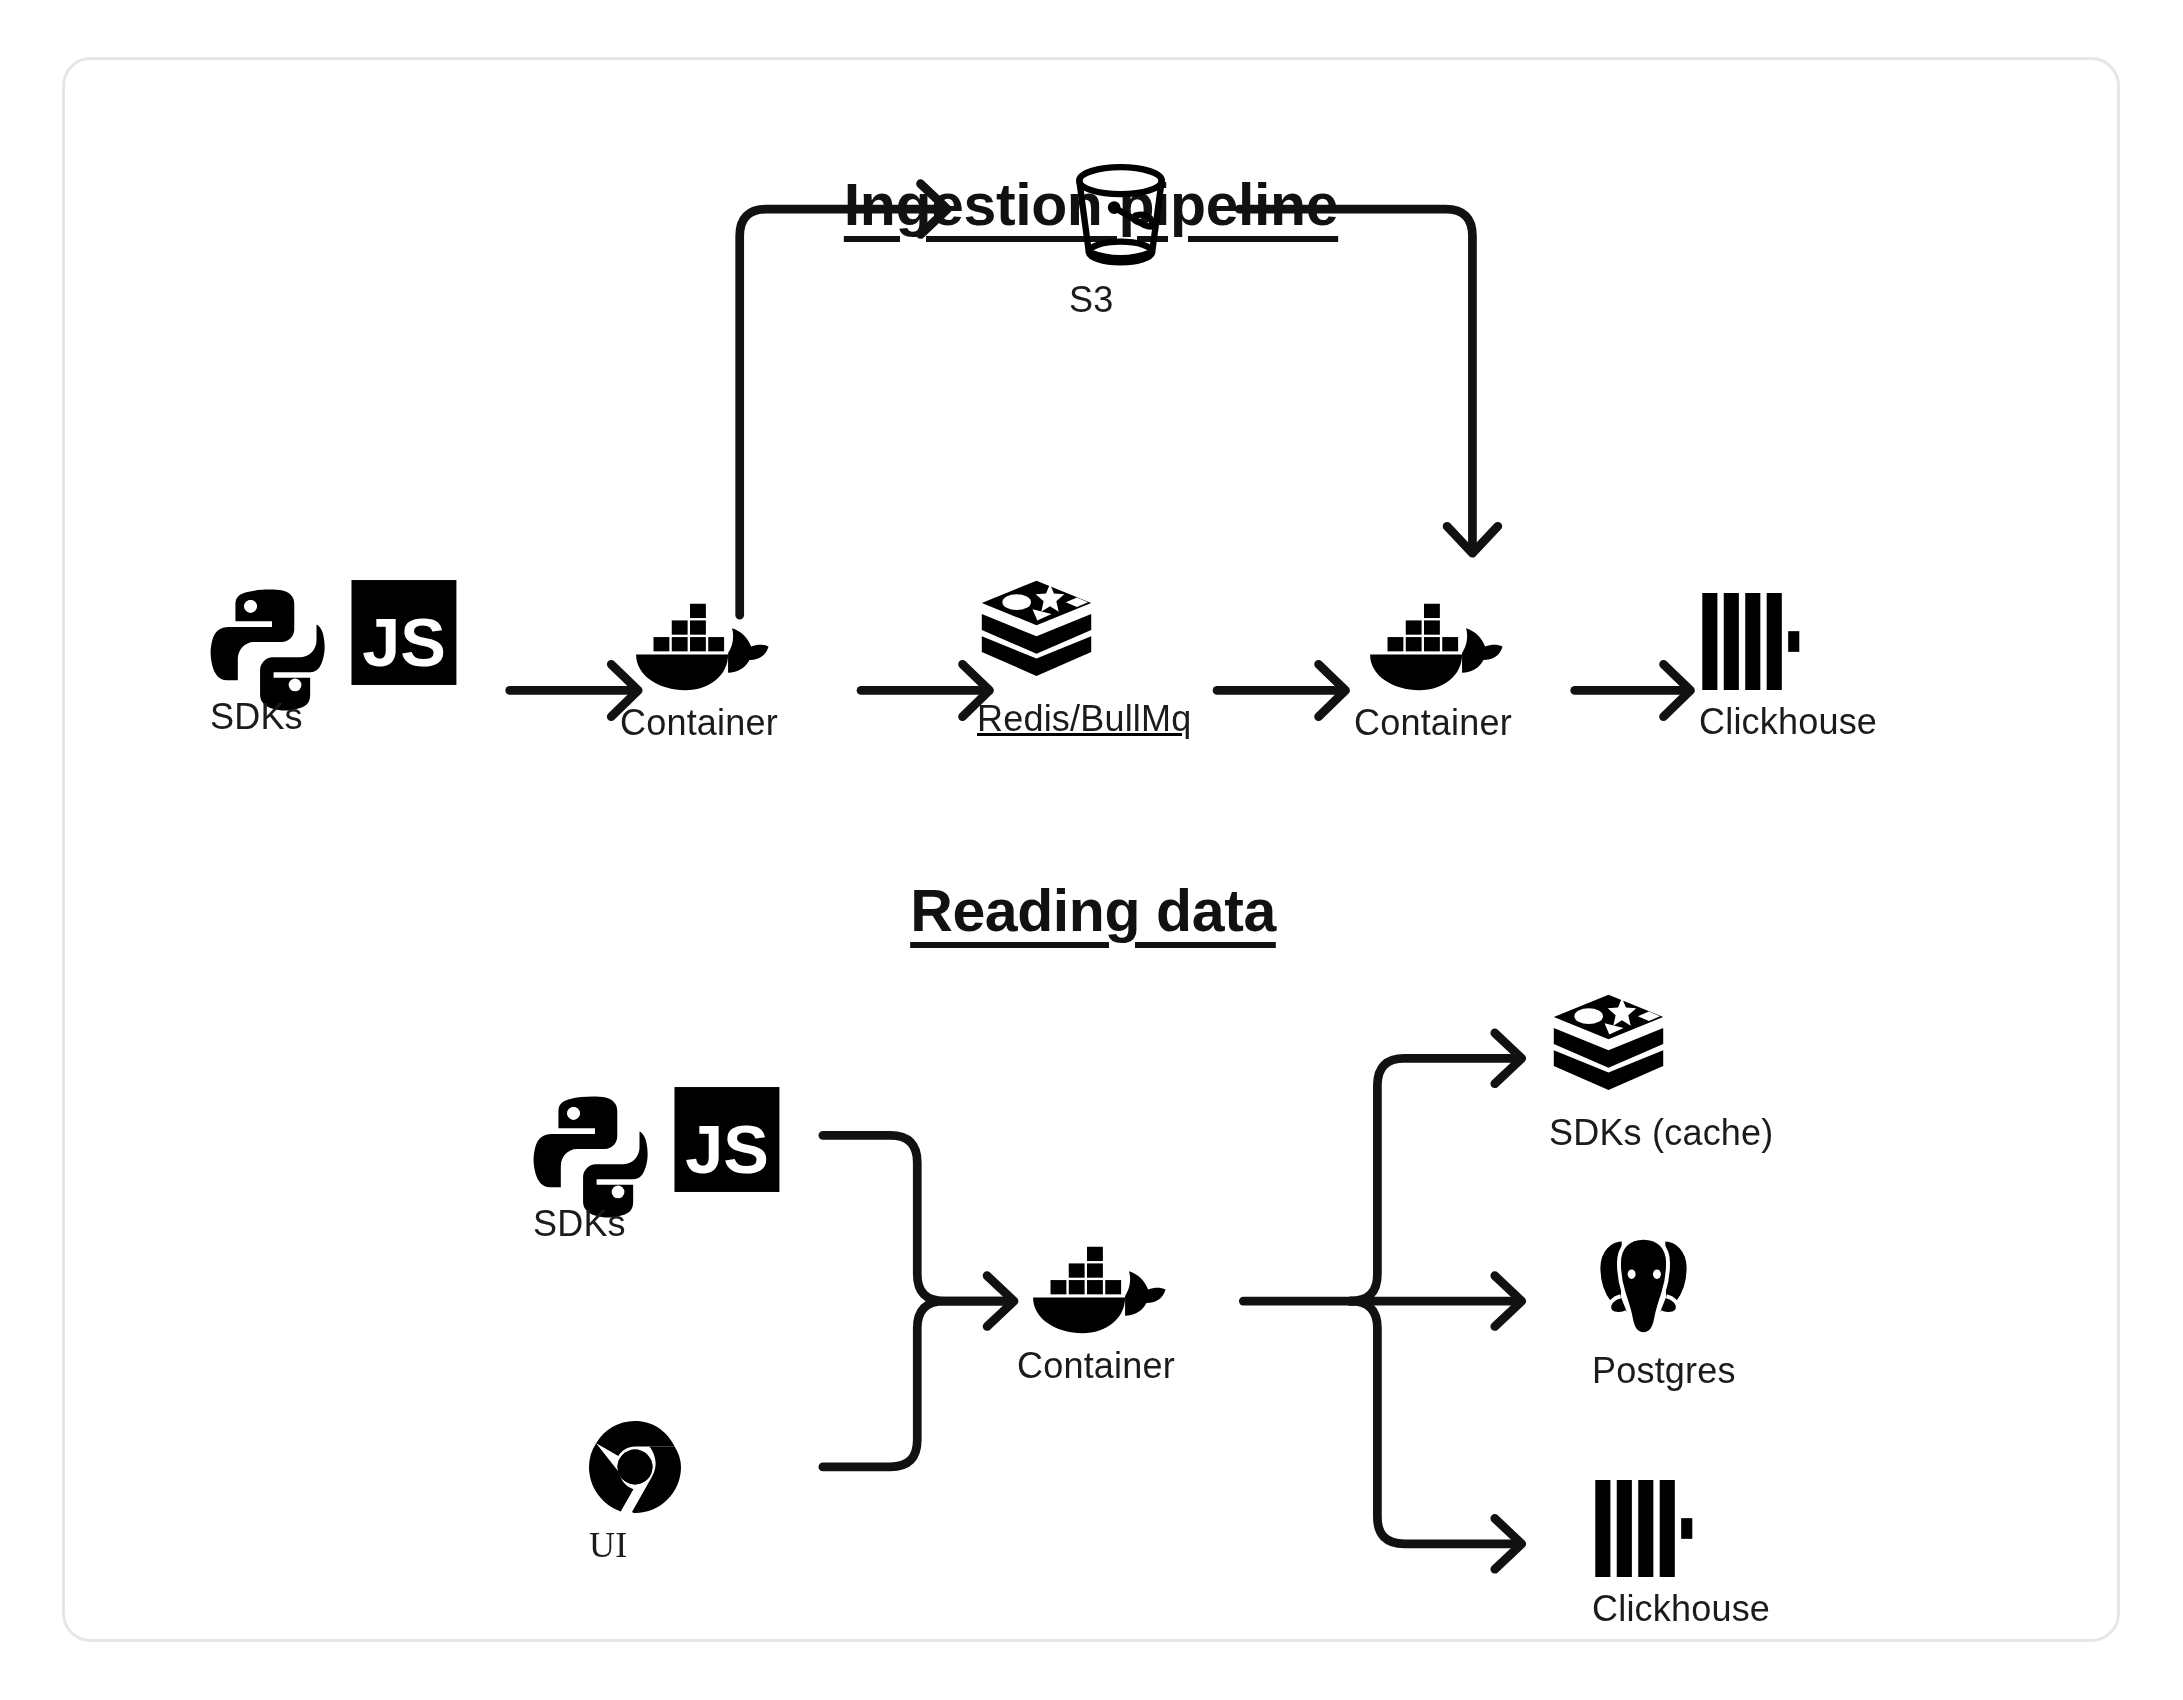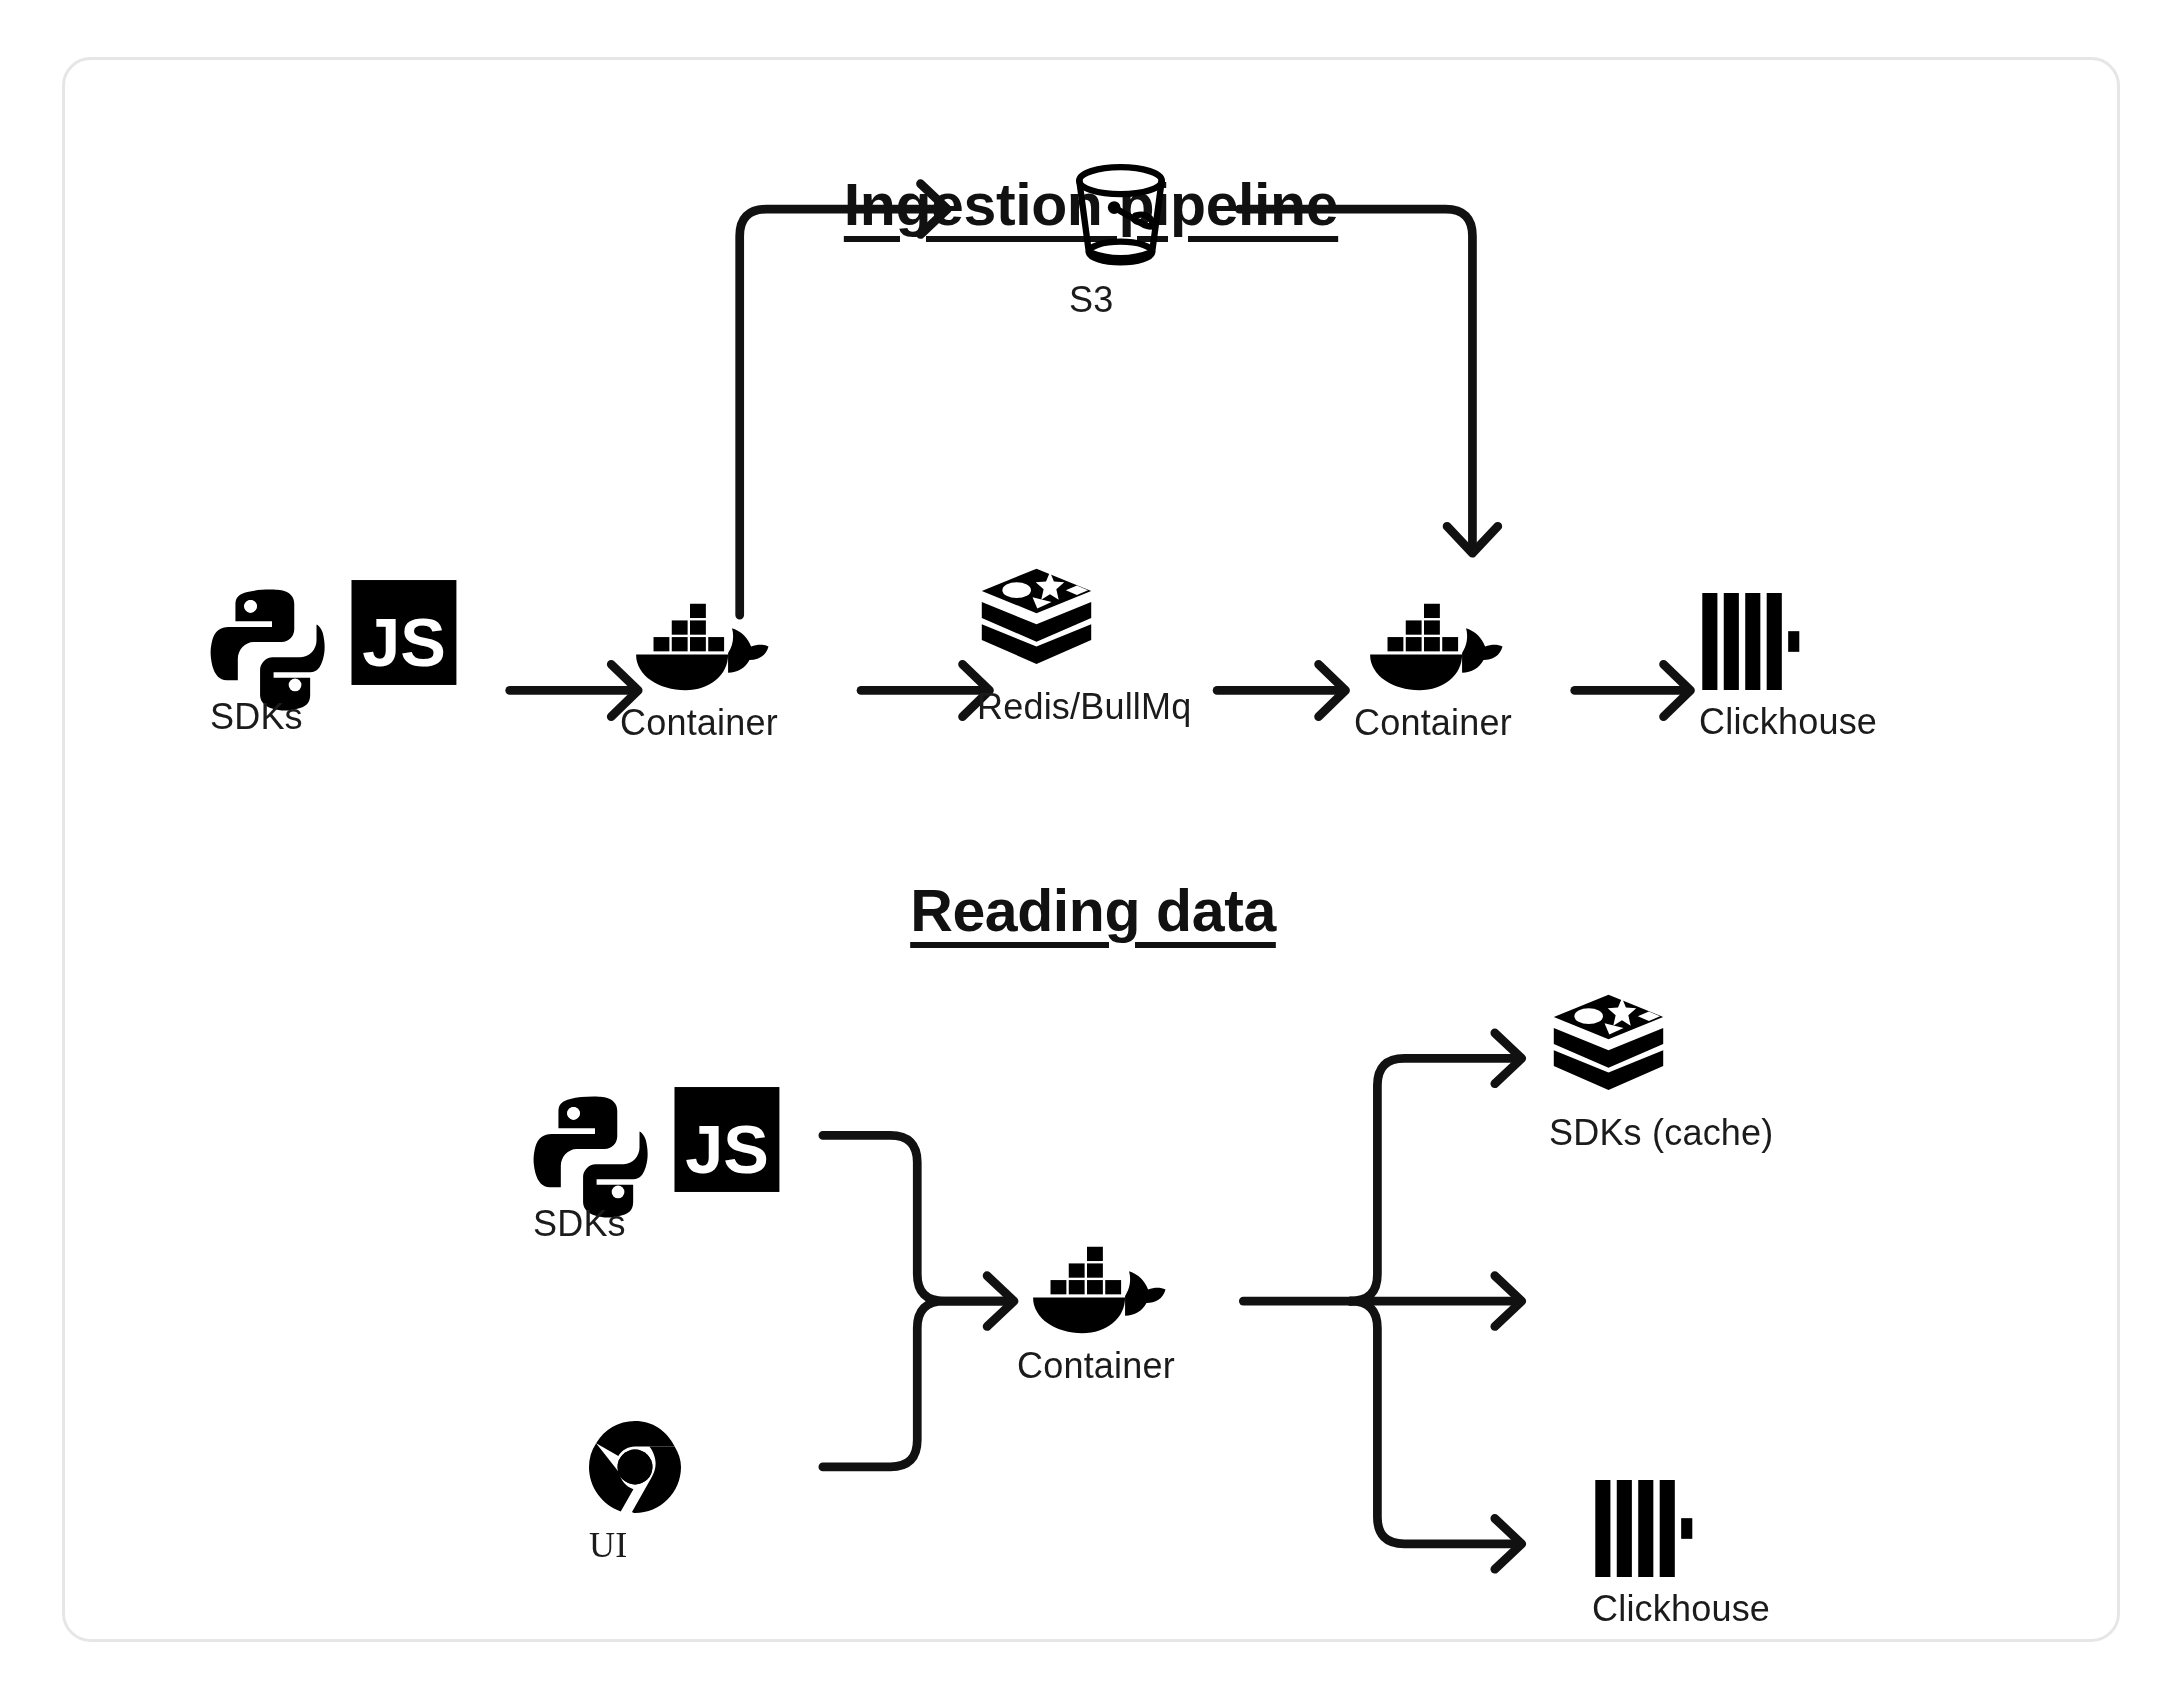--- a/index.html
+++ b/index.html
@@ -131,21 +131,21 @@
           <rect x="88" y="27" width="20" height="18"></rect>
           <rect x="88" y="6" width="20" height="18"></rect>
           <path d="M20 70h116c0 26-23 45-54 45-33 0-62-18-62-45z"></path>
           <path d="M136 68c6-9 8-20 5-31 12 4 20 12 24 23 8-3 16-3 22 0-3 12-13 17-24 17-5 10-15 16-27 16z"></path>
         </g>
       </svg>
     </span>
     <span class="label">Container</span>
   </div>
 
-  <div class="node" style="left:912px; top:504px; width:248px;">
+  <div class="node" style="left:912px; top:516px; width:248px;text-decoration:underline;">
     <span class="glyph">
       <svg width="119" height="111" viewBox="0 0 150 140">
         <g fill="#000000">
           <path d="M75 104 L6 76 L6 96 L75 126 L144 96 L144 76 Z"></path>
           <path d="M75 76 L6 48 L6 68 L75 98 L144 68 L144 48 Z"></path>
           <path d="M75 6 L144 34 L75 62 L6 34 Z"></path>
         </g>
         <g fill="#ffffff">
           <ellipse cx="50" cy="33" rx="18" ry="10"></ellipse>
           <path d="M92 10 L97 22 L110 23 L100 32 L103 45 L92 38 L81 45 L84 32 L74 23 L87 22 Z"></path>
@@ -293,20 +293,38 @@
           <ellipse cx="50" cy="33" rx="18" ry="10"></ellipse>
           <path d="M92 10 L97 22 L110 23 L100 32 L103 45 L92 38 L81 45 L84 32 L74 23 L87 22 Z"></path>
           <path d="M112 33 L126 27 L140 33 L126 39 Z"></path>
           <path d="M70 42 L94 48 L76 56 Z"></path>
         </g>
       </svg>
     </span>
     <span class="label">SDKs (cache)</span>
   </div>
 
+  <div class="node" style="left:1527px; top:1173px; width:238px;">
+    <span class="glyph">
+      <svg width="103" height="106" viewBox="0 0 130 134">
+        <g fill="#000000" stroke="#ffffff" stroke-width="5" stroke-linejoin="round">
+          <path d="M40 8C22 8 8 22 8 44c0 18 6 34 14 44 5 7 14 6 16-2 2-9 1-22 1-30z"></path>
+          <path d="M90 8c18 0 32 14 32 36 0 18-6 34-14 44-5 7-14 6-16-2-2-9-1-22-1-30z"></path>
+          <path d="M65 6C46 6 34 18 34 38c0 12 2 26 6 38 3 10 7 20 9 32 2 12 6 20 16 20s14-8 16-20c2-12 6-22 9-32 4-12 6-26 6-38 0-20-12-32-31-32z"></path>
+          <path d="M36 80c-8 2-16 8-14 16 2 7 14 8 22 4"></path>
+          <path d="M94 80c8 2 16 8 14 16-2 7-14 8-22 4"></path>
+        </g>
+        <g fill="#ffffff">
+          <ellipse cx="50" cy="52" rx="5" ry="6"></ellipse>
+          <ellipse cx="82" cy="52" rx="5" ry="6"></ellipse>
+        </g>
+      </svg>
+    </span>
+    <span class="label">Postgres</span>
+  </div>
 
   <div class="node" style="left:1527px; top:1420px; width:238px;">
     <span class="glyph">
       <svg width="102" height="97" viewBox="0 0 128 122">
         <g fill="#000000">
           <rect x="4" y="0" width="19" height="122"></rect>
           <rect x="31" y="0" width="19" height="122"></rect>
           <rect x="58" y="0" width="19" height="122"></rect>
           <rect x="85" y="0" width="19" height="122"></rect>
           <rect x="112" y="48" width="14" height="26"></rect>

